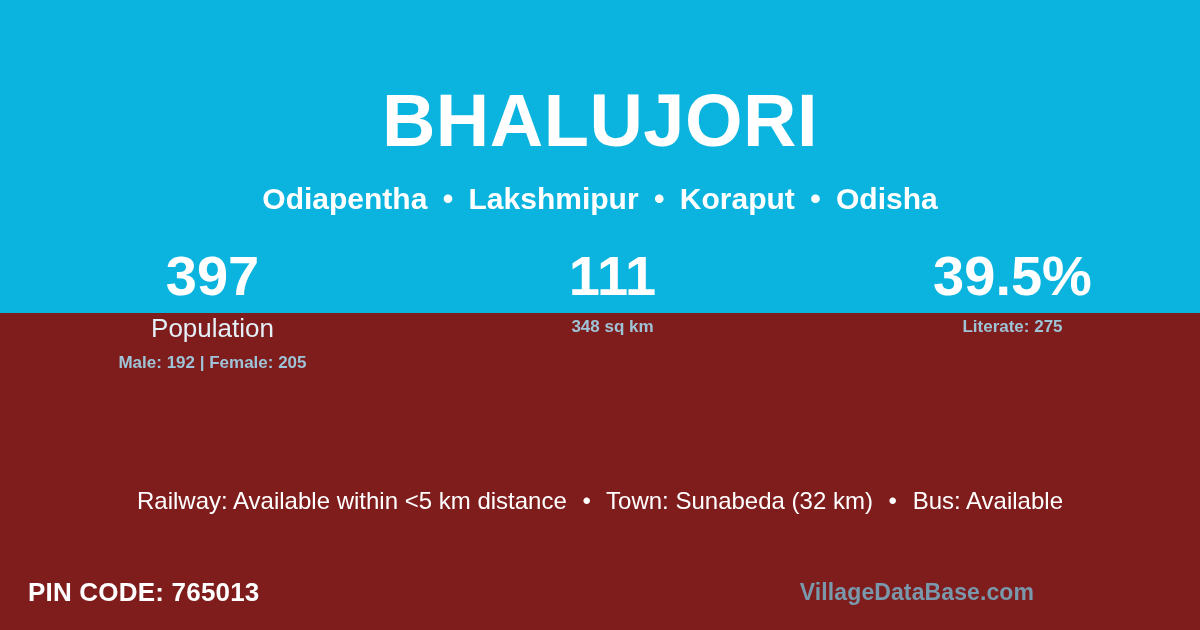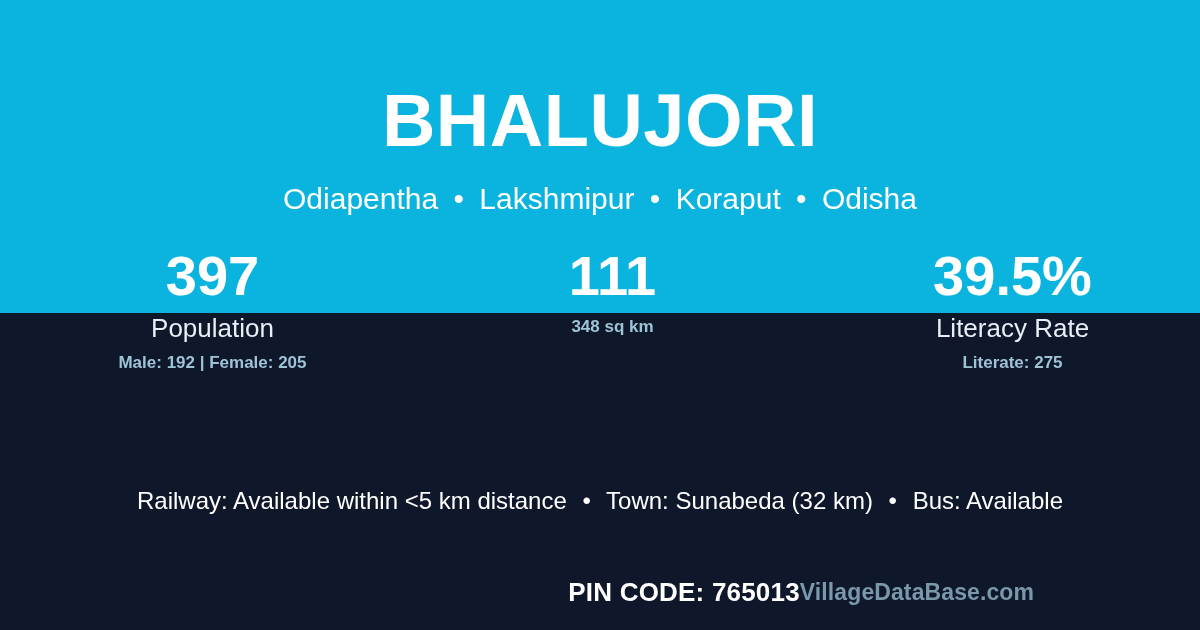--- a/index.html
+++ b/index.html
@@ -12,21 +12,21 @@
     height: 630px;
     overflow: hidden;
     font-family: "Liberation Sans", sans-serif;
     background: #0a5179;
   }
 
   .card {
     position: relative;
     width: 1200px;
     height: 630px;
-    background: #0f172a;
+    background: #7f1d1d;
     overflow: hidden;
   }
 
   
   .hero-band {
     position: absolute;
     left: 0;
     top: 0;
     width: 1200px;
     height: 313px;
@@ -49,21 +49,21 @@
   }
 
   
   .village-subtitle {
     position: absolute;
     left: 0;
     top: 181px;
     width: 1200px;
     text-align: center;
     font-size: 30px;
-    font-weight: 400;
+    font-weight: 700;
     line-height: 1.2;
     color: #ffffff;
     white-space: nowrap;
   }
   .village-subtitle .sep {
     padding: 0 7px;
     color: #ffffff;
   }
 
   
@@ -125,21 +125,21 @@
 
   
   .footer {
     position: absolute;
     left: 0;
     top: 572px;
     width: 1062px;
     height: 40px;
     display: flex;
     align-items: center;
-    justify-content: flex-end;
+    justify-content: space-between;
     padding: 0 28px;
     box-sizing: border-box;
   }
   .pin-code {
     font-size: 26px;
     font-weight: 600;
     line-height: 30px;
     color: #ffffff;
     letter-spacing: 0.2px;
     white-space: nowrap;
@@ -180,21 +180,20 @@
       <div class="stat-sub">Male: 192 | Female: 205</div>
     </div>
 
     <div class="stat-col">
       <div class="stat-value">111</div>
       <div class="stat-sub">348 sq km</div>
     </div>
 
     <div class="stat-col">
       <div class="stat-value">39.5%</div>
-      <div class="stat-label">Literacy Rate</div>
       <div class="stat-sub">Literate: 275</div>
     </div>
 
   </div>
 
   <div class="infra-line">
     <span>Railway: Available within &lt;5 km distance</span>
     <span class="infra-sep">•</span>
     <span>Town: Sunabeda (32 km)</span>
     <span class="infra-sep">•</span>

